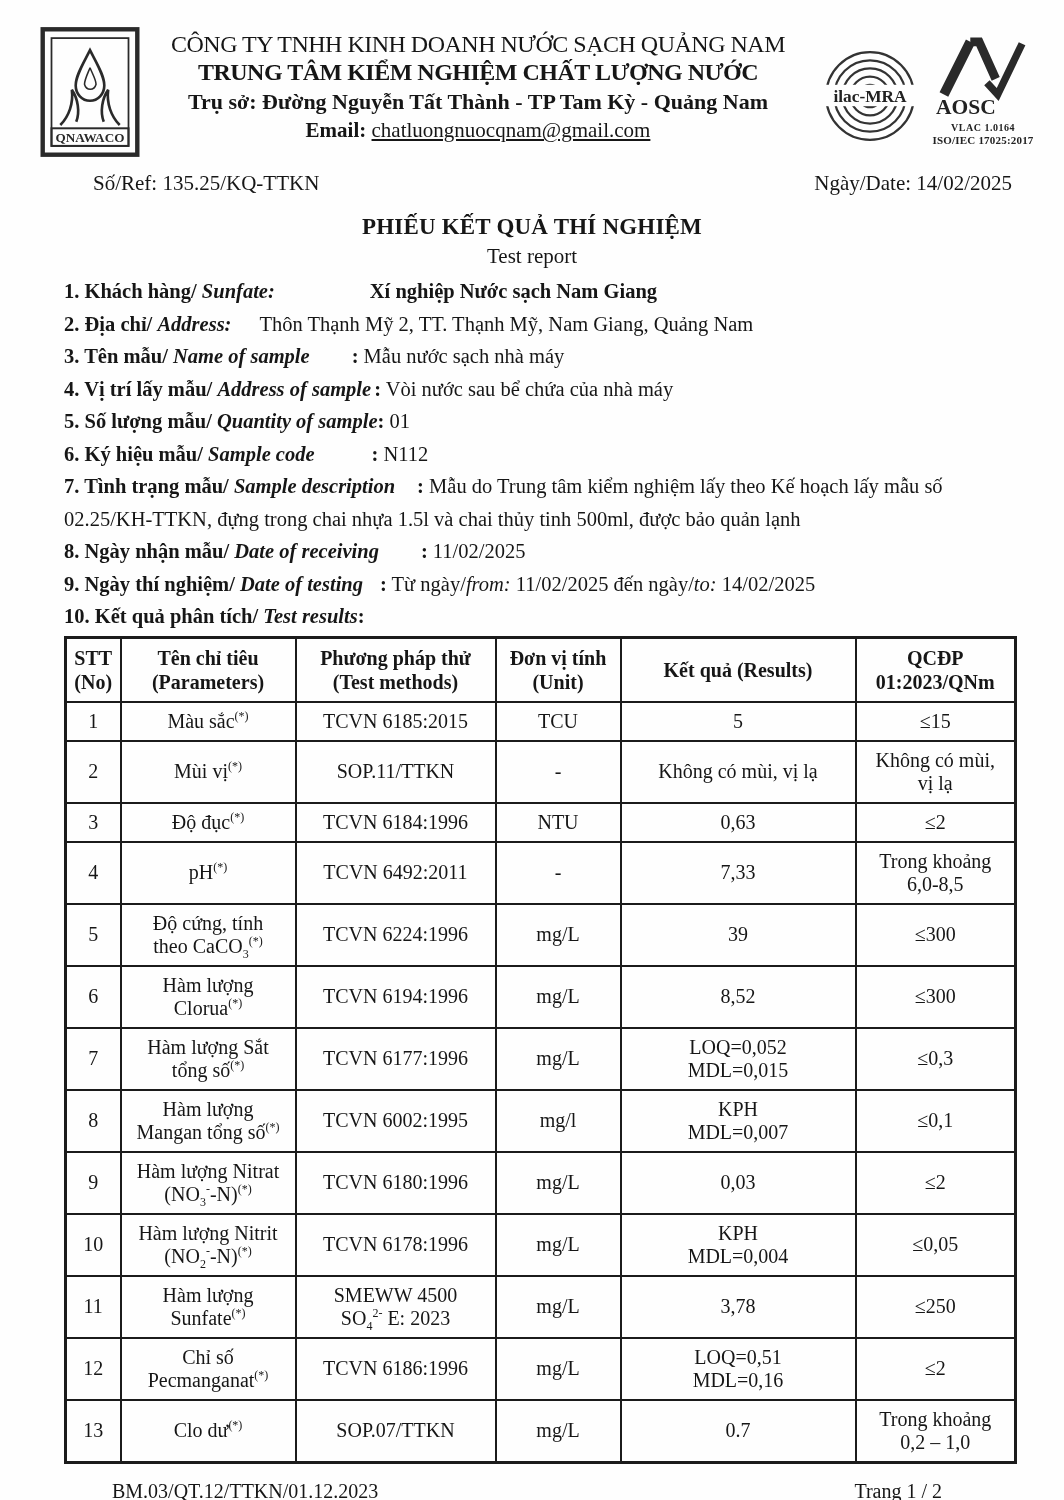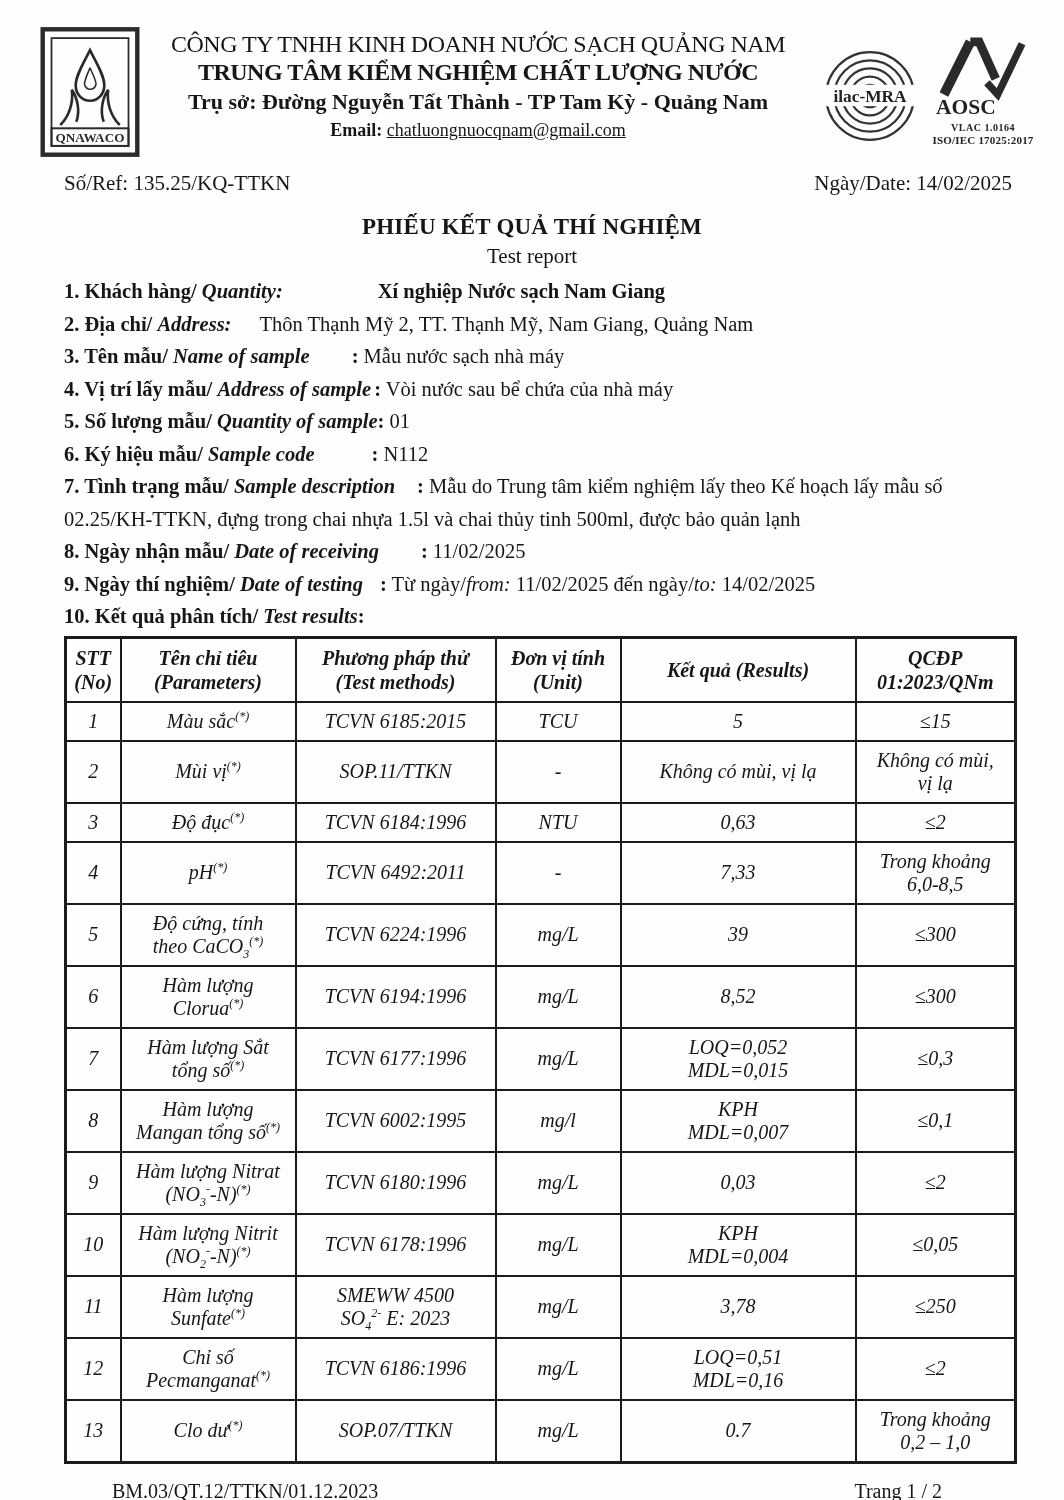--- a/index.html
+++ b/index.html
@@ -14,48 +14,47 @@
     box-sizing:border-box;
   }
   
   .header { display:flex; align-items:flex-start; padding:26px 28px 0 38px; }
   .logo-left { width:104px; height:132px; flex:0 0 auto; }
   .header-center { flex:1 1 auto; text-align:center; padding-top:4px; }
   .h-line1 { font-size:24px; font-weight:400; letter-spacing:-0.5px; line-height:28px; }
   .h-line2 { font-size:24px; font-weight:700; letter-spacing:-0.5px; line-height:29px; }
   .h-line3 { font-size:22px; font-weight:700; line-height:29px; }
   .h-line4 { font-size:22px; font-weight:700; line-height:28px; }
-  .h-line5 { font-size:18px; font-weight:700; line-height:28px; }
+  .h-line5 { font-size:21px; font-weight:700; line-height:28px; }
   .email { text-decoration:underline; font-weight:400; }
   .header-logos { flex:0 0 auto; display:flex; align-items:flex-end; gap:4px; width:222px; padding-top:6px; }
   .ilac-svg { width:112px; height:102px; margin-top:8px; }
   .aosc-wrap { width:106px; text-align:center; }
   .aosc-svg { width:100px; height:86px; }
   .aosc-cap1 { font-size:10px; font-weight:700; letter-spacing:0.5px; color:#222; line-height:12px; }
   .aosc-cap2 { font-size:11px; font-weight:700; letter-spacing:0.2px; color:#222; line-height:13px; }
   
-  .ref-row { display:flex; justify-content:space-between; padding:12px 52px 0 64px; font-size:21px; line-height:26px; }
+  .ref-row { display:flex; justify-content:space-between; padding:12px 52px 0 64px; font-size:21px; line-height:26px;margin-left:29px; }
   .title    { text-align:center; font-weight:700; font-size:23px; line-height:30px; margin-top:16px; letter-spacing:0.2px; }
   .subtitle { text-align:center; font-weight:400; font-size:21px; line-height:28px; }
   
   .info { padding:5px 40px 0 64px; font-size:20.5px; }
   .info-line { line-height:32.5px; white-space:normal; }
   .b  { font-weight:700; }
   .bi { font-weight:700; font-style:italic; }
   .i  { font-style:italic; }
   .gap { display:inline-block; height:1px; }
   .g95{width:95px;} .g60{width:57px;} .g45{width:42px;}
   .g28{width:28px;} .g25{width:22px;} .g20{width:17px;} .g4{width:3px;}
   
   table.results {
     border-collapse:collapse; table-layout:fixed;
     margin:3px 0 0 64px; width:950px;
     font-size:20px; text-align:center;
     border:3px solid #1b1b1b;
-    font-style:italic;
   }
   table.results th, table.results td {
     border:2px solid #1b1b1b;
     padding:7px 4px;
     line-height:23px;
     vertical-align:middle;
     overflow:hidden;
   }
   table.results th { font-weight:700; font-size:20px; line-height:24px; }
   sup { font-size:12px; line-height:0; vertical-align:super; }
@@ -118,21 +117,21 @@
 
   <div class="ref-row">
     <span>Số/Ref: 135.25/KQ-TTKN</span>
     <span>Ngày/Date: 14/02/2025</span>
   </div>
 
   <div class="title">PHIẾU KẾT QUẢ THÍ NGHIỆM</div>
   <div class="subtitle">Test report</div>
 
   <div class="info">
-    <div class="info-line"><span class="b">1. Khách hàng/</span> <span class="bi">Quantity:</span><span class="gap g95"></span><span class="b">Xí nghiệp Nước sạch Nam Giang</span></div>
+    <div class="info-line"><span class="b">1. Khách hàng/</span> <span class="bi">Sunfate:</span><span class="gap g95"></span><span class="b">Xí nghiệp Nước sạch Nam Giang</span></div>
 
     <div class="info-line"><span class="b">2. Địa chỉ/</span> <span class="bi">Address:</span><span class="gap g28"></span><span>Thôn Thạnh Mỹ 2, TT. Thạnh Mỹ, Nam Giang, Quảng Nam</span></div>
 
     <div class="info-line"><span class="b">3. Tên mẫu/</span> <span class="bi">Name of sample</span><span class="gap g45"></span><span class="b">:</span> <span>Mẫu nước sạch nhà máy</span></div>
 
     <div class="info-line"><span class="b">4. Vị trí lấy mẫu/</span> <span class="bi">Address of sample</span><span class="gap g4"></span><span class="b">:</span> <span>Vòi nước sau bể chứa của nhà máy</span></div>
 
     <div class="info-line"><span class="b">5. Số lượng mẫu/</span> <span class="bi">Quantity of sample</span><span class="b">:</span> <span>01</span></div>
 
     <div class="info-line"><span class="b">6. Ký hiệu mẫu/</span> <span class="bi">Sample code</span><span class="gap g60"></span><span class="b">:</span> <span>N112</span></div>

